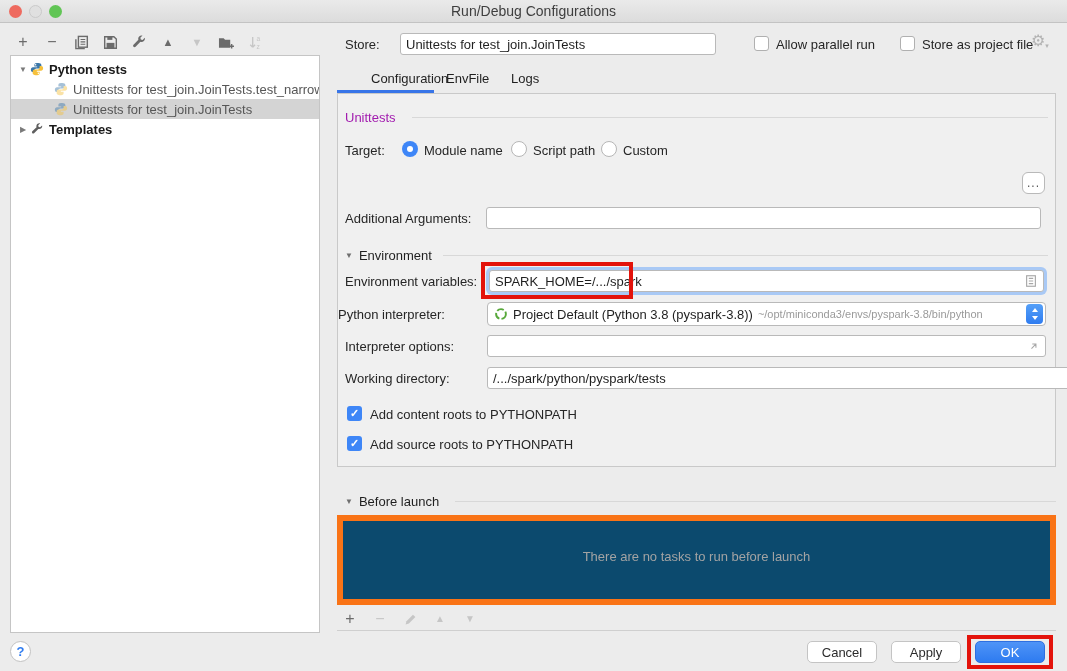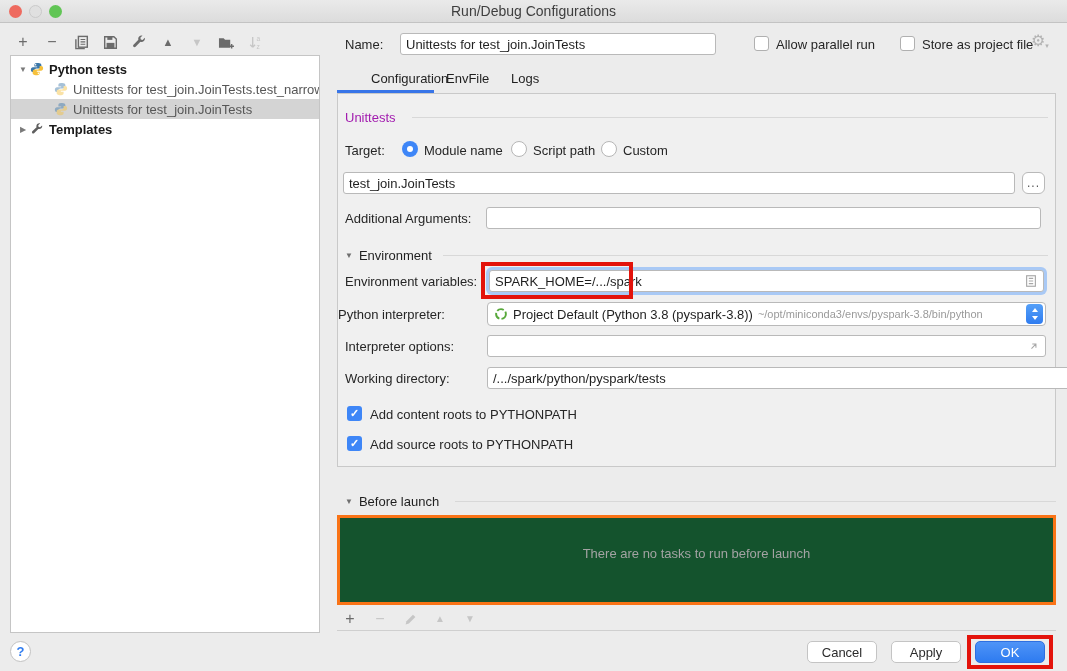--- a/index.html
+++ b/index.html
@@ -70,22 +70,22 @@
            background:#fff;border:1px solid #c2c2c2;box-sizing:border-box;display:flex;
            align-items:center;justify-content:center;color:#2f7cf0;font-weight:bold;font-size:13px;}
 
   .combo{position:absolute;left:487px;top:302px;width:559px;height:24px;background:#fff;
          border:1px solid #b9b9b9;border-radius:4px;box-sizing:border-box;display:flex;
          align-items:center;padding:0 2px 0 6px;gap:5px;overflow:hidden;}
   .combo .path{color:#9a9a9a;font-size:11px;white-space:nowrap;overflow:hidden;flex:1;}
   .spinner{width:17px;height:20px;border-radius:4px;background:linear-gradient(#55a0f8,#2f7cf0);
            display:flex;align-items:center;justify-content:center;flex:0 0 17px;}
 
-  .blbox{position:absolute;left:337px;top:515px;width:719px;height:90px;background:#14532d;
-         border:3px solid #f97316;box-sizing:border-box;display:flex;align-items:flex-start;
+  .blbox{position:absolute;left:337px;top:515px;width:719px;height:90px;background:#0c4a6e;
+         border:6px solid #f97316;box-sizing:border-box;display:flex;align-items:flex-start;
          justify-content:center;}
   .blbox span{margin-top:28px;color:#a3a3a3;}
   .bltoolbar{position:absolute;left:341px;top:611px;display:flex;align-items:center;gap:12px;}
 
   .annotation{position:absolute;border:4px solid #e3130b;box-sizing:border-box;
               pointer-events:none;z-index:20;background:transparent;}
   .fieldicon{flex:0 0 auto;display:flex;align-items:center;}
 </style>
 </head>
 <body>
@@ -181,21 +181,21 @@
       <span class="ticon">
         <svg width="13" height="13" viewBox="0 0 16 16">
             <path fill="#5f5f5f" d="M13.8 4c0-.3-.1-.7-.2-1l-2.3 2.3-1.9-.5-.5-1.9L11.2.6c-.3-.1-.7-.2-1-.2C8.2.4 6.6 2 6.6 4c0 .4.1.8.2 1.1l-5.2 5.2c-.6.6-.6 1.6 0 2.2.6.6 1.6.6 2.2 0l5.2-5.2c.3.1.7.2 1.1.2 2 0 3.7-1.6 3.7-3.5z"></path>
           </svg>
       </span>
       <span class="tlabel-b">Templates</span>
     </div>
   </div>
 
   
-  <div class="flabel" style="left:345px;top:37px;">Name:</div>
+  <div class="flabel" style="left:345px;top:37px;">Store:</div>
   <div class="fieldbox" style="left:400px;top:33px;width:316px;">
     <input value="Unittests for test_join.JoinTests" style="">
   </div>
   <span class="cb abs" style="left:754px;top:36px;"></span>
   <div class="flabel" style="left:776px;top:37px;">Allow parallel run</div>
   <span class="cb abs" style="left:900px;top:36px;"></span>
   <div class="flabel" style="left:922px;top:37px;">Store as project file</div>
   <div class="abs" style="left:1031px;top:31px;color:#b3b3b3;font-size:16px;">⚙<span style="font-size:7px;vertical-align:bottom;">▾</span></div>
 
   
@@ -213,23 +213,20 @@
   
   <div class="flabel" style="left:345px;top:143px;">Target:</div>
   <span class="radio sel abs" style="left:402px;top:141px;"></span>
   <div class="flabel" style="left:424px;top:143px;">Module name</div>
   <span class="radio abs" style="left:511px;top:141px;"></span>
   <div class="flabel" style="left:533px;top:143px;">Script path</div>
   <span class="radio abs" style="left:601px;top:141px;"></span>
   <div class="flabel" style="left:623px;top:143px;">Custom</div>
 
   
-  <div class="fieldbox" style="left:343px;top:172px;width:672px;">
-    <input value="test_join.JoinTests" style="">
-  </div>
   <div class="browse">...</div>
 
   
   <div class="flabel" style="left:345px;top:211px;">Additional Arguments:</div>
   <div class="fieldbox" style="left:486px;top:207px;width:555px;">
     <input style="">
   </div>
 
   
   <div class="grouphdr" style="left:345px;top:248px;">

